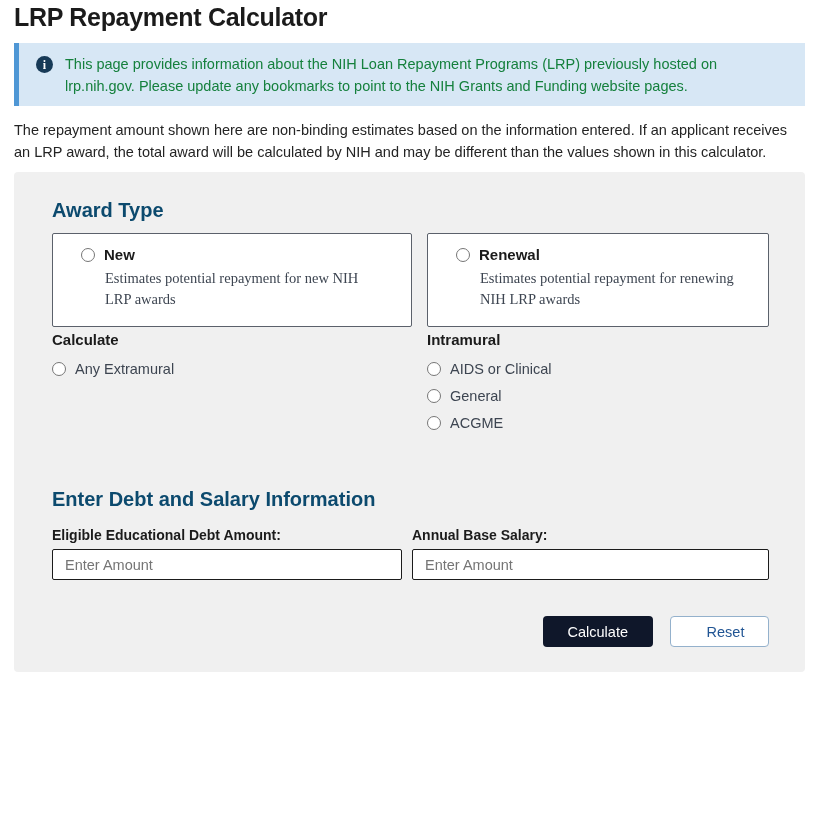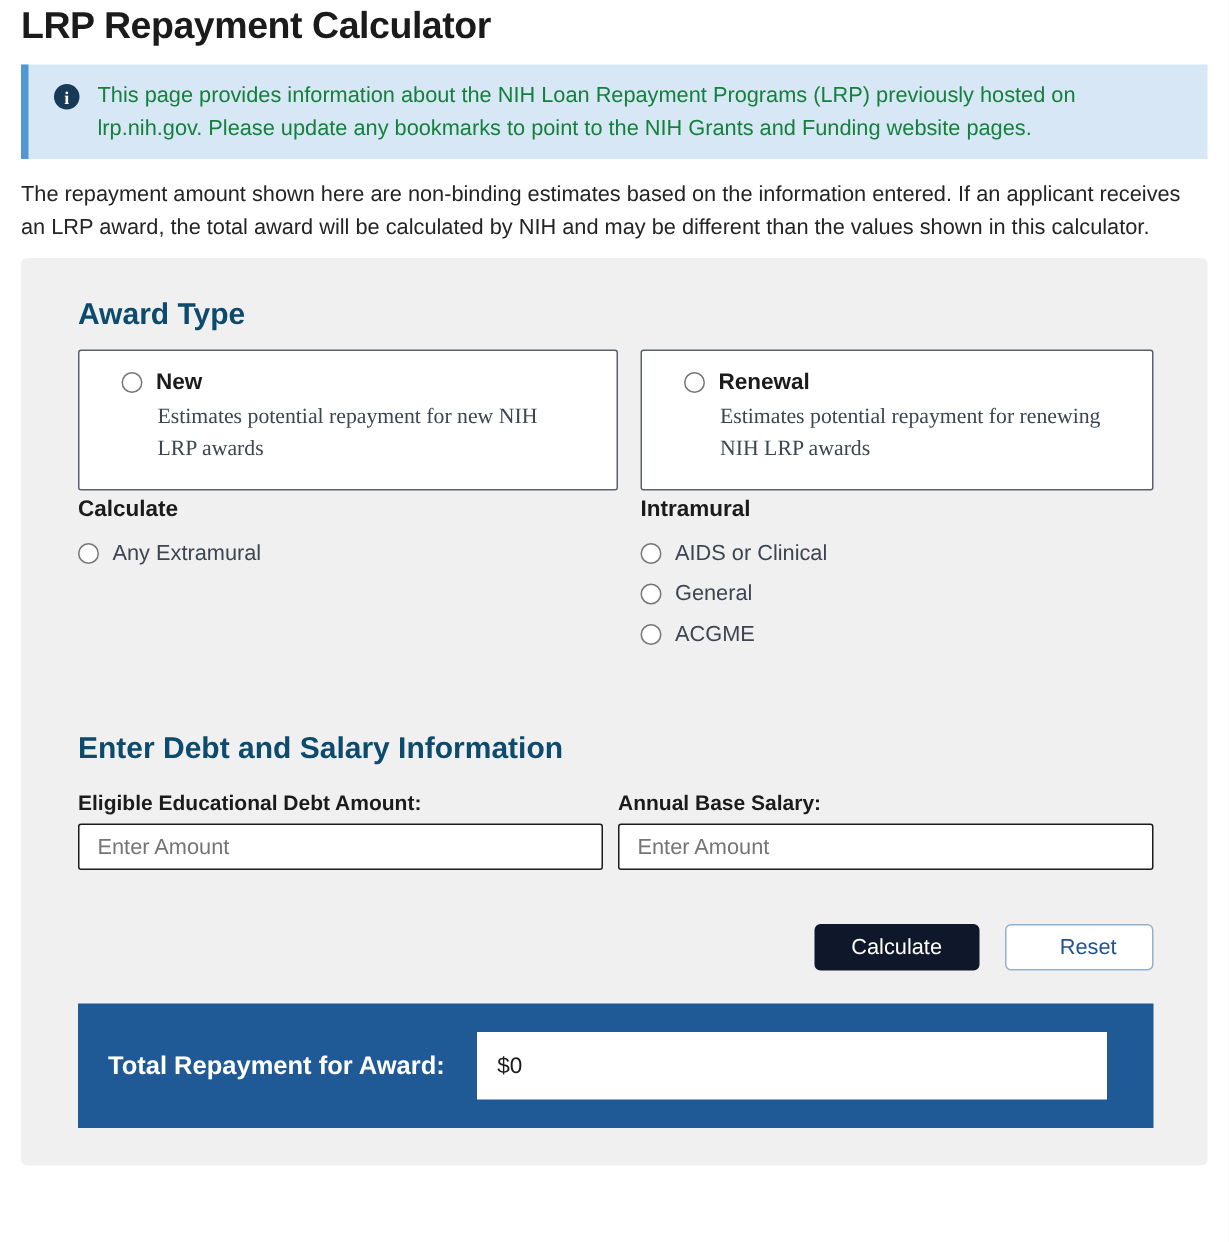--- a/index.html
+++ b/index.html
@@ -270,19 +270,15 @@
         <label class="field-label">Annual Base Salary:</label>
         <input class="text-input" type="text" placeholder="Enter Amount" style="">
       </div>
     </div>
 
     <div class="actions">
       <button class="btn btn-primary">Calculate</button>
       <button class="btn btn-outline">Reset</button>
     </div>
 
-    <div class="total-bar">
-      <span class="total-label">Total Repayment for Award:</span>
-      <div class="total-value">$0</div>
-    </div>
 
   </div>
 </div>
 
 </body></html>

